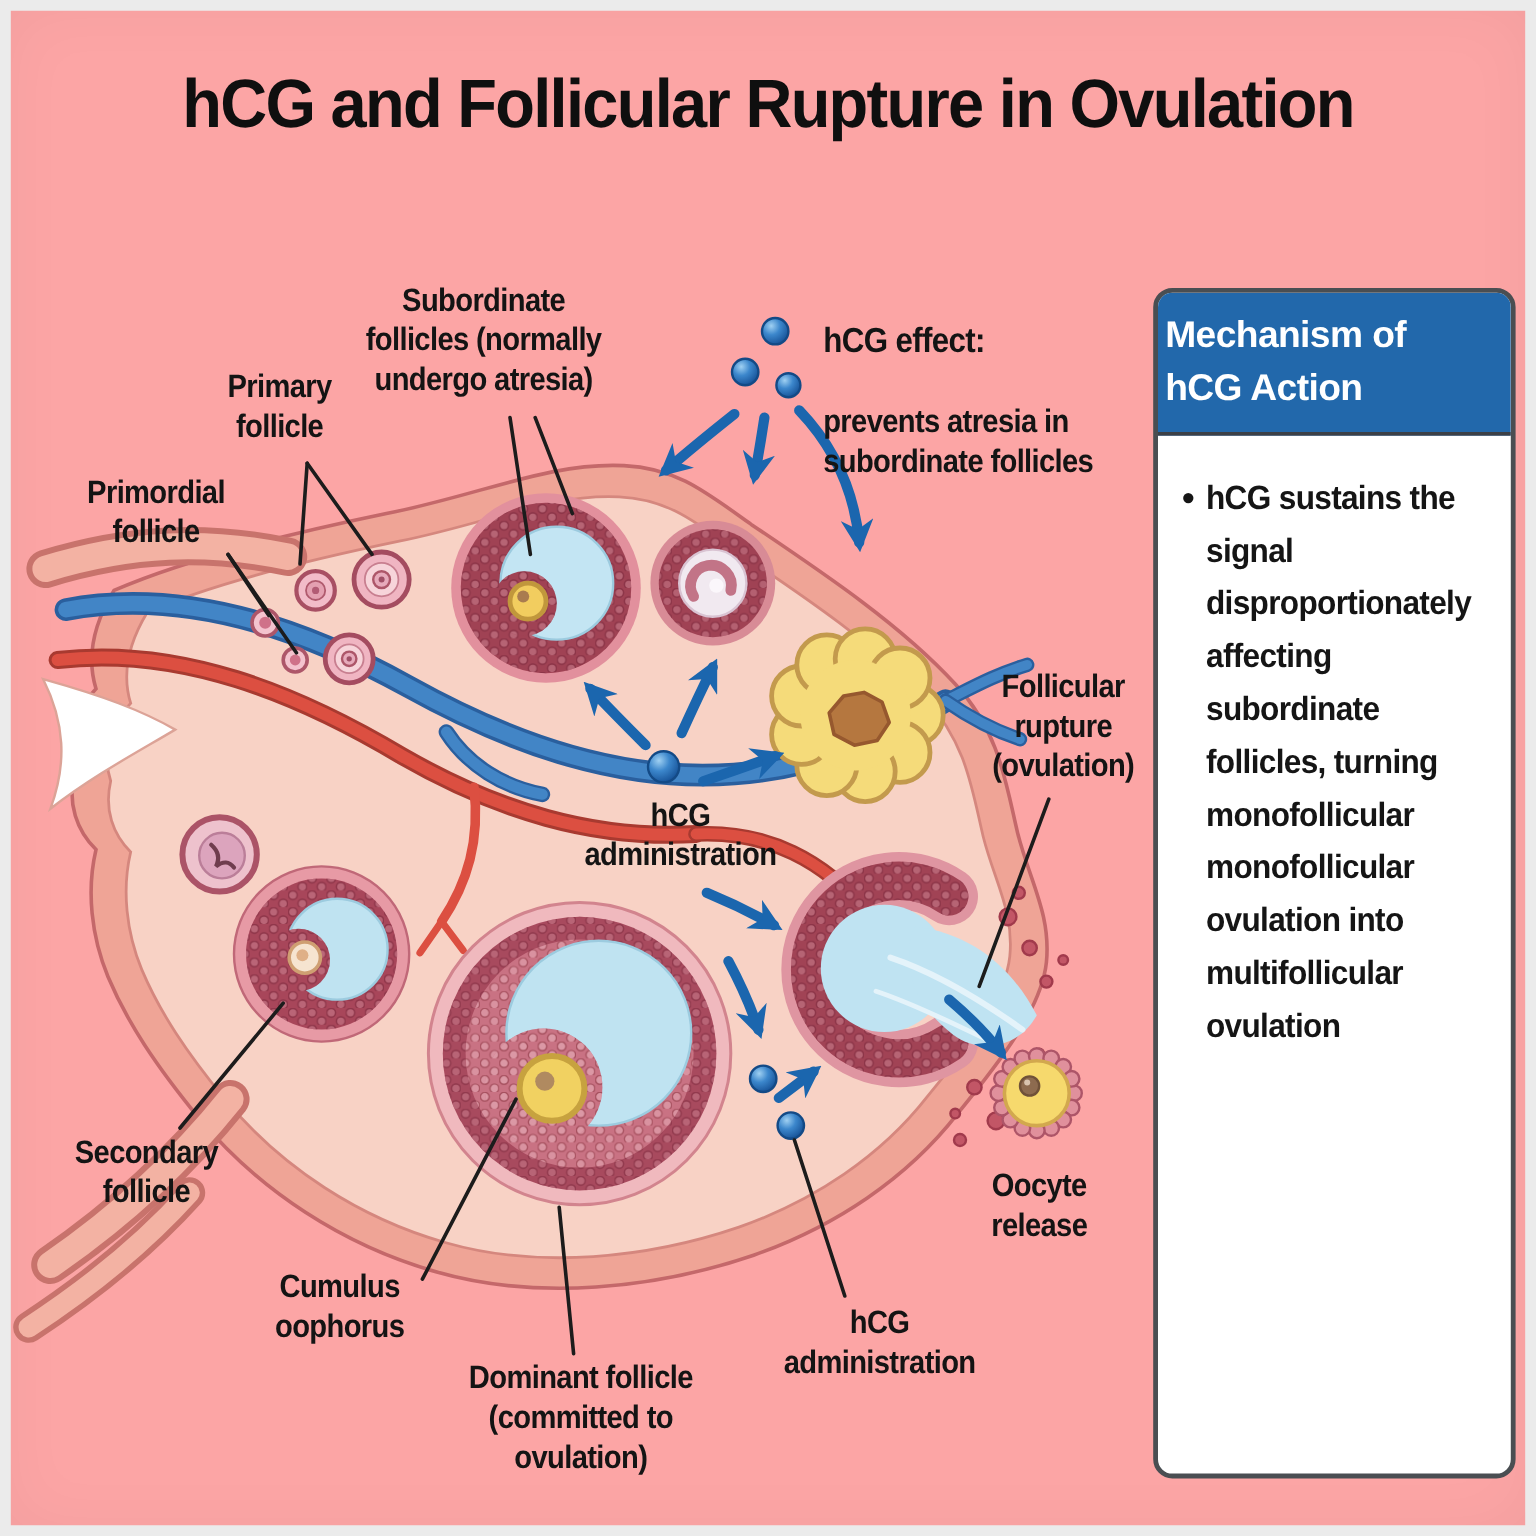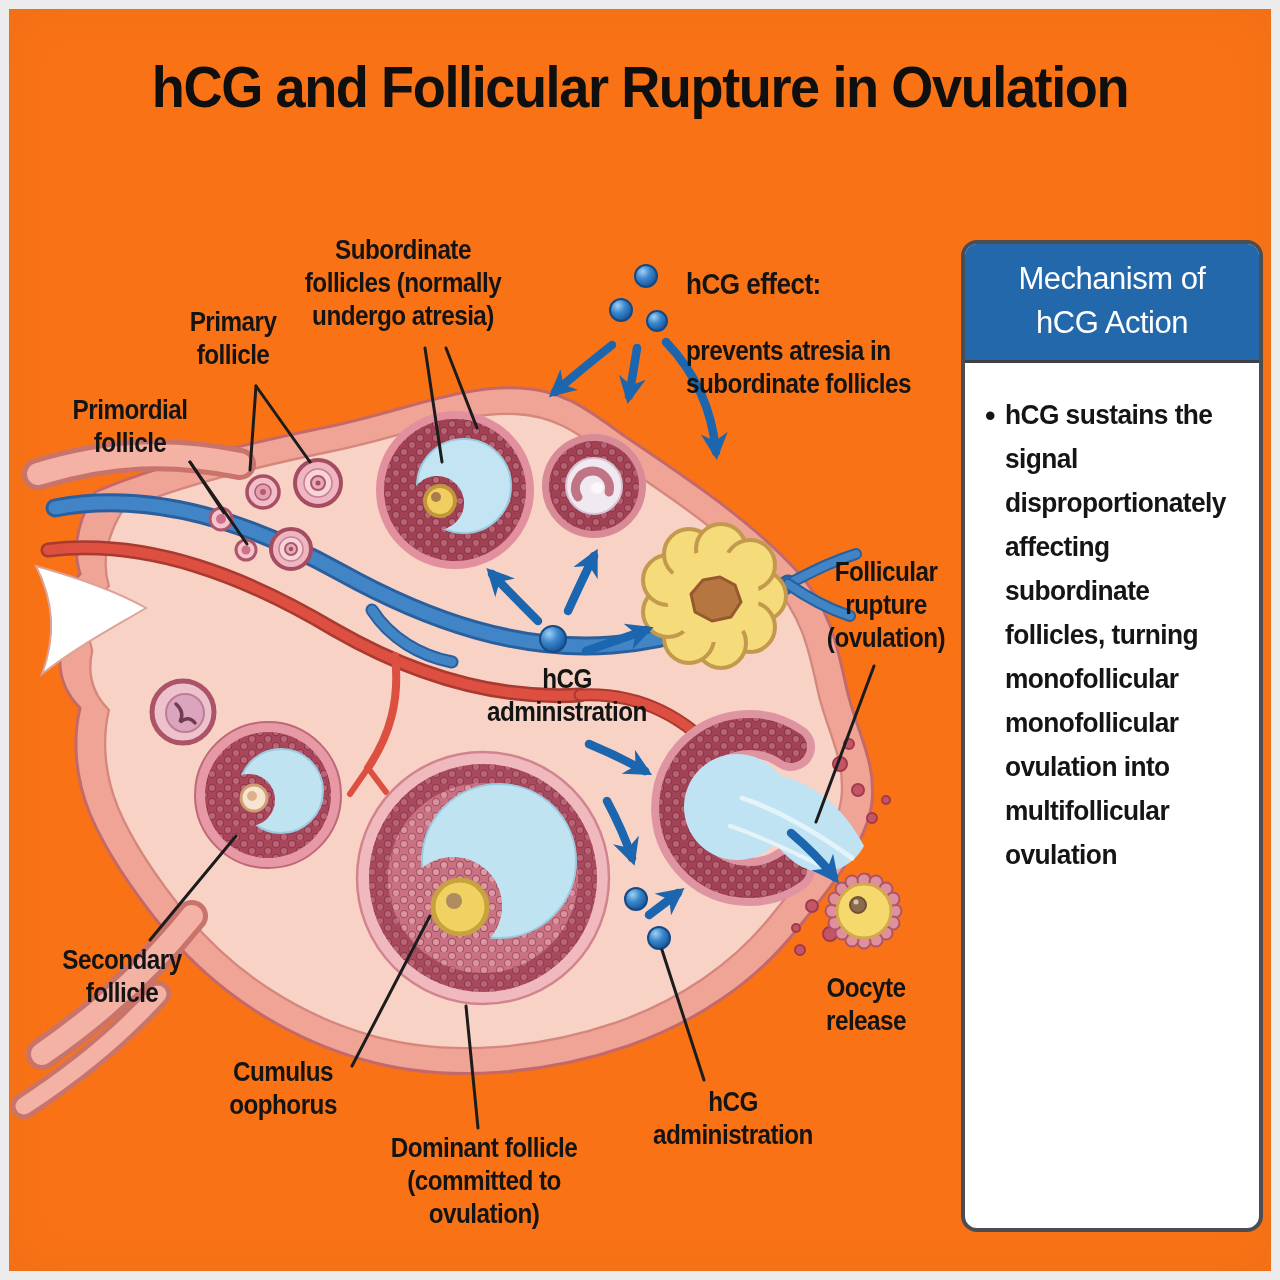--- a/index.html
+++ b/index.html
@@ -1,33 +1,33 @@
 <!DOCTYPE html>
 <html><head>
 <meta charset="utf-8">
 <style>
   html,body{margin:0;padding:0;background:#ffffff;}
-  .page{position:relative;width:1280px;height:1280px;background:#f97316;overflow:hidden;
+  .page{position:relative;width:1280px;height:1280px;background:#fca5a5;overflow:hidden;
         font-family:"Liberation Sans",sans-serif;
         box-shadow:inset 0 0 0 9px #ebebeb, inset 0 0 60px rgba(0,0,0,.05);}
   .art{position:absolute;left:0;top:0;width:1280px;height:1280px;}
   .title{position:absolute;top:56px;left:0;width:100%;text-align:center;
          font-weight:bold;font-size:57px;line-height:1.1;color:#0f0f0f;
          letter-spacing:-1.5px;transform:scaleX(0.95);transform-origin:center top;}
   .lbl{position:absolute;font-weight:bold;font-size:27px;line-height:1.22;color:#141414;
        text-align:center;white-space:pre-line;letter-spacing:-0.6px;
        transform:translateX(-50%) scaleX(0.9);transform-origin:center top;}
   .lbl-left{position:absolute;font-weight:bold;font-size:27px;line-height:1.22;color:#141414;
        text-align:left;white-space:pre-line;letter-spacing:-0.6px;
        transform:scaleX(0.9);transform-origin:left top;}
   .lbl-left .hcg-head{font-size:29px;display:block;}
   .panel{position:absolute;left:961px;top:240px;width:302px;height:992px;background:#ffffff;
          border:4px solid #4a4e52;border-radius:16px;box-sizing:border-box;overflow:hidden;}
-  .panel-header{background:#2268ab;color:#ffffff;text-align:center;white-space:pre-line;
-         font-weight:normal;font-size:31px;line-height:1.42;letter-spacing:-0.5px;
+  .panel-header{background:#2268ab;color:#ffffff;text-align:left;white-space:pre-line;
+         font-weight:bold;font-size:31px;line-height:1.42;letter-spacing:-0.5px;
          padding:13px 6px 15px 6px;border-bottom:3px solid #3c4046;}
   .panel-body{display:flex;align-items:flex-start;padding:30px 10px 0 20px;gap:9px;}
   .bullet{font-weight:bold;font-size:30px;line-height:1.5;color:#151515;}
   .panel-text{font-weight:bold;font-size:28px;line-height:1.57;color:#151515;
          white-space:pre-line;letter-spacing:-0.6px;transform:scaleX(0.94);
          transform-origin:left top;}
 </style>
 </head>
 <body>
 

